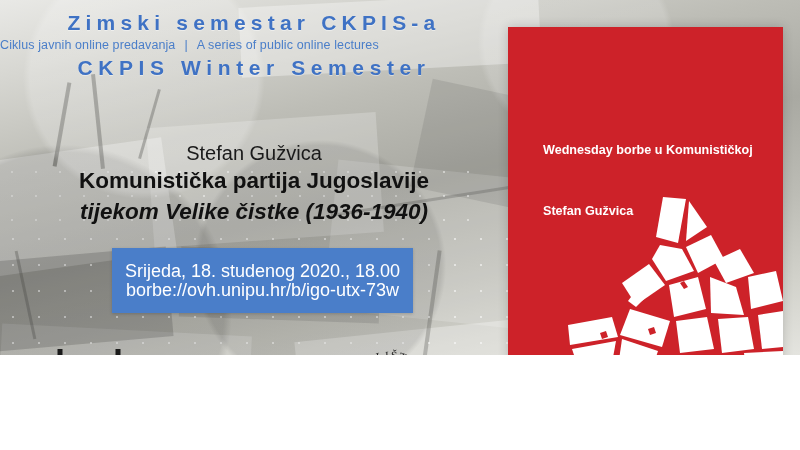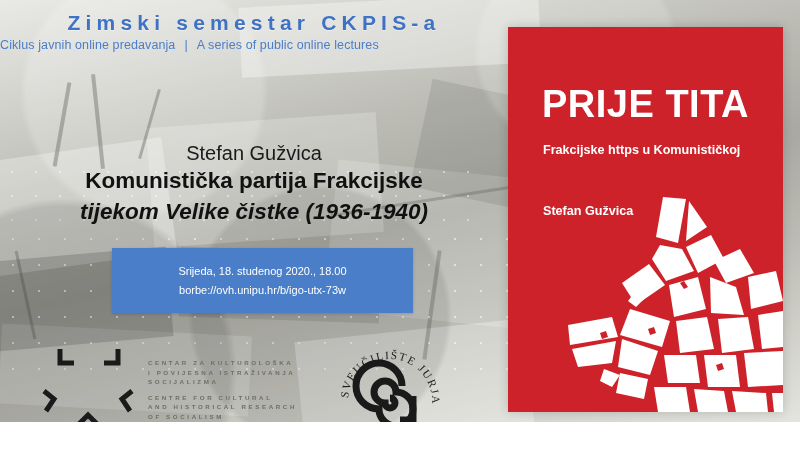--- a/index.html
+++ b/index.html
@@ -3,21 +3,21 @@
 <meta charset="utf-8">
 <style>
   html, body {
     margin: 0;
     padding: 0;
     background: #ffffff;
   }
   #poster {
     position: relative;
     width: 800px;
-    height: 422px;
+    height: 355px;
     overflow: hidden;
     font-family: "Liberation Sans", sans-serif;
     background: #bef264;
   }
 
   
   .bg-layer {
     position: absolute;
     inset: 0;
     overflow: hidden;
@@ -132,21 +132,21 @@
     background: #4a7ec9;
     display: flex;
     flex-direction: column;
     align-items: center;
     justify-content: center;
     gap: 1px;
     box-shadow: 0 1px 3px rgba(0,0,0,.18);
   }
   .infobox div {
     color: #ffffff;
-    font-size: 11px;
+    font-size: 18px;
     line-height: 18px;
     white-space: nowrap;
   }
 
   
   .cover {
     position: absolute;
     left: 508px; top: 27px;
     width: 275px; height: 385px;
     background: #cd2229;
@@ -245,34 +245,34 @@
     <div class="dots"></div>
     <div class="grain"></div>
   </div>
 
   <div class="hdr-line1">Zimski semestar CKPIS-a</div>
 
   <div class="hdr-line2">
     <span>Ciklus javnih online predavanja</span><span class="sep">|</span><span>A series of public online lectures</span>
   </div>
 
+  <div class="hdr-line3">CKPIS Winter Semester</div>
 
   <div class="speaker">Stefan Gužvica</div>
-  <div class="title-l1">Komunistička partija Frakcijske</div>
+  <div class="title-l1">Komunistička partija Jugoslavije</div>
   <div class="title-l2">tijekom Velike čistke (1936-1940)</div>
 
   <div class="infobox">
     <div>Srijeda, 18. studenog 2020., 18.00</div>
     <div>borbe://ovh.unipu.hr/b/igo-utx-73w</div>
   </div>
 
   <div class="cover">
-    <div class="cover-title">PRIJE TITA</div>
     <div class="cover-sub">
-      <div>Frakcijske https u Komunističkoj</div>
+      <div>Wednesday borbe u Komunističkoj</div>
     </div>
     <div class="cover-author">Stefan Gužvica</div>
 
     <svg class="shards" viewBox="0 0 275 215" preserveAspectRatio="none">
       <g fill="#ffffff">
         <polygon points="155,0 178,2 170,46 148,40"></polygon>
         <polygon points="181,4 199,30 178,44"></polygon>
         <polygon points="152,48 174,52 186,74 158,84 144,62"></polygon>
         <polygon points="178,50 203,38 216,62 190,76"></polygon>
         <polygon points="206,64 232,52 246,76 218,86"></polygon>

